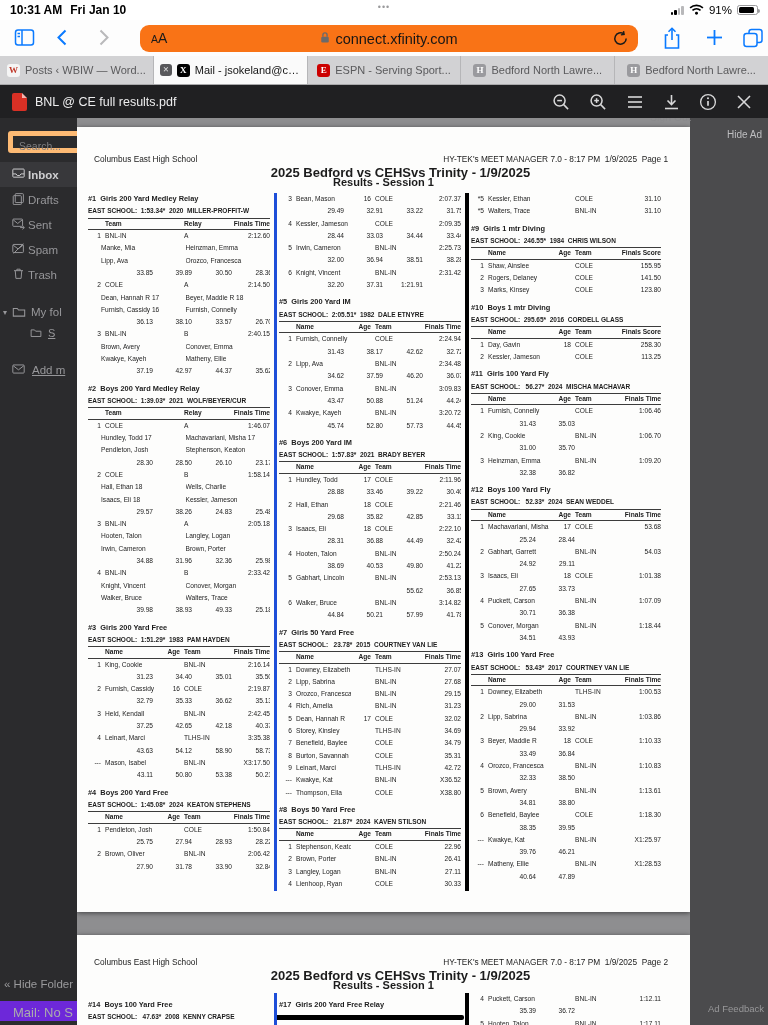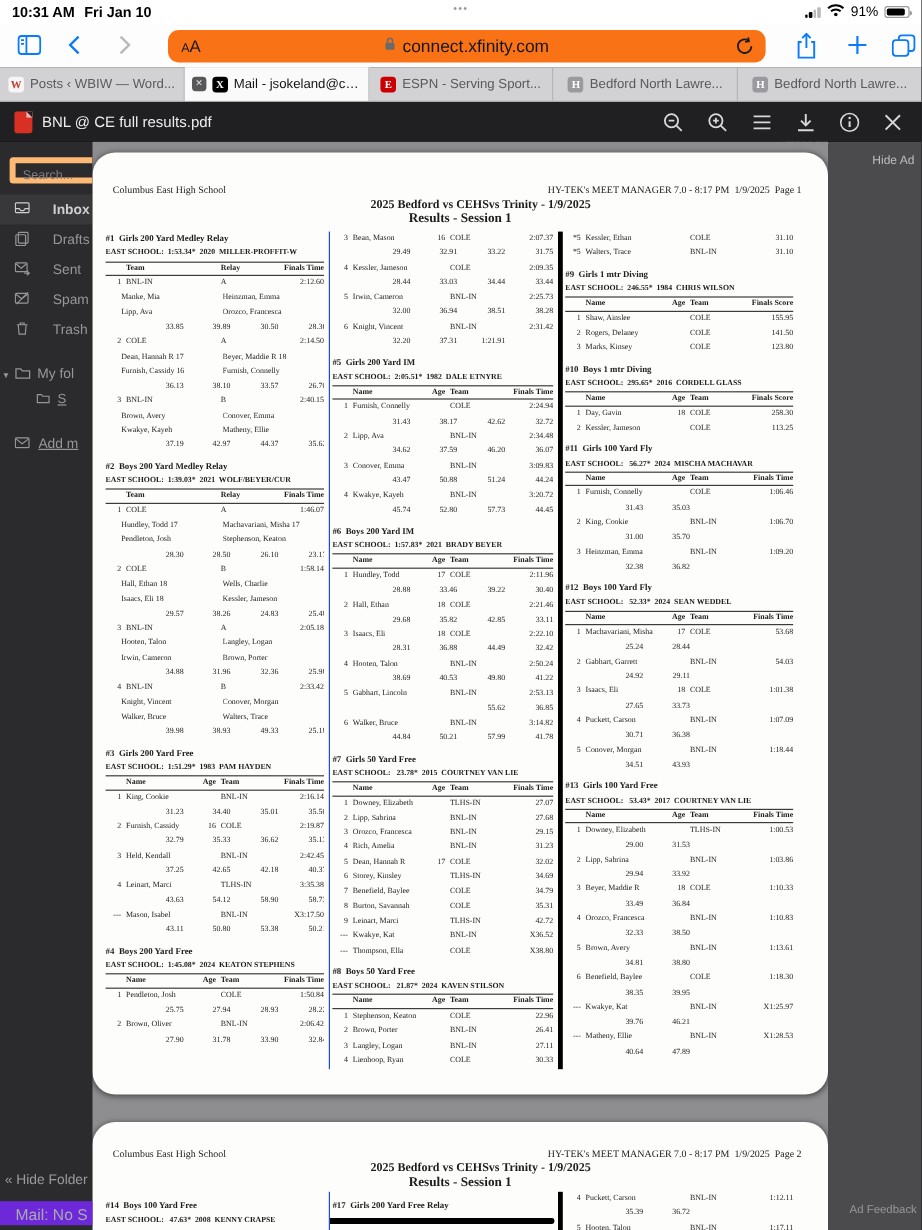--- a/index.html
+++ b/index.html
@@ -42,56 +42,56 @@
   .pdficon{margin:0 8px 0 12px;position:relative;width:15px;height:18px;background:#d93025;border-radius:2px;}
   .pdficon i{position:absolute;right:0;top:0;border-style:solid;border-width:0 5px 5px 0;border-color:transparent #202022 #f4b4ae transparent;}
   .pdfname{color:#ededee;font-size:12.5px;}
   .pdftools{margin-left:auto;display:flex;align-items:center;gap:19px;padding-right:16px;color:#d8d8d9;}
   .pdftools svg{display:block;}
 
   
   .leftstrip{position:absolute;top:118px;bottom:0;left:0;width:77px;background:#2b2b2d;overflow:hidden;z-index:1;color:#97979a;}
   .searchbox{margin:13px 0 0 8px;width:78px;height:22px;border:5px solid #fdba74;border-radius:3px;font-size:10.5px;color:#7f7f82;line-height:20px;padding-left:6px;}
   .mailitems{margin-top:9px;}
-  .mrow{height:25px;display:flex;align-items:center;gap:19px;padding-left:12px;font-size:11.5px;white-space:nowrap;}
+  .mrow{height:25px;display:flex;align-items:center;gap:3px;padding-left:12px;font-size:11.5px;white-space:nowrap;}
   .mrow.active{background:#38383b;color:#cfcfd1;font-weight:bold;}
   .mrow svg{flex:0 0 13px;}
   .foldrow{margin-top:14px;height:22px;display:flex;align-items:center;gap:5px;padding-left:3px;font-size:11.5px;white-space:nowrap;}
   .subrow{height:20px;display:flex;align-items:center;gap:6px;padding-left:30px;font-size:11px;}
   .subrow span{text-decoration:underline;}
   .addrow{margin-top:16px;height:22px;display:flex;align-items:center;gap:7px;padding-left:12px;font-size:11.5px;white-space:nowrap;}
   .addrow span{text-decoration:underline;}
 
   .rightstrip{position:absolute;top:118px;bottom:0;left:690px;right:0;background:#4b4b4d;z-index:1;}
   .hidead{position:absolute;top:11px;right:6px;font-size:10px;color:#bebec0;}
   .adfb{position:absolute;bottom:11px;right:4px;font-size:9.5px;color:#98989a;}
 
   .signout{position:absolute;left:650px;top:111px;z-index:2;font-size:10.5px;color:#8a8a8c;}
 
   
   .viewer{position:absolute;top:118px;left:77px;width:613px;height:907px;background:#8e8e90;z-index:1;overflow:hidden;}
-  .page{position:relative;width:613px;background:#fdfdfc;box-shadow:0 1px 5px rgba(0,0,0,.55);font-family:Liberation Serif, serif;color:#1c1c1c;border-radius:19px;}
+  .page{position:relative;width:613px;background:#fdfdfc;box-shadow:0 1px 5px rgba(0,0,0,.55);font-family:Liberation Sans, sans-serif;color:#1c1c1c;}
   .page1{margin-top:9px;height:785px;}
   .page2{margin-top:23px;height:110px;}
   .pg-school{position:absolute;left:17px;font-size:8.3px;white-space:pre;}
   .pg-mgr{position:absolute;right:22px;font-size:8.3px;white-space:pre;}
-  .pg-title{position:absolute;left:0;right:0;text-align:center;font-size:10px;font-weight:bold;white-space:pre;padding-left:34px;}
+  .pg-title{position:absolute;left:0;right:0;text-align:center;font-size:13px;font-weight:bold;white-space:pre;padding-left:34px;}
   .pg-session{position:absolute;left:0;right:0;text-align:center;font-size:11px;font-weight:bold;white-space:pre;}
   .page1 .pg-school,.page1 .pg-mgr{top:27px;}
   .page1 .pg-title{top:38px;}
   .page1 .pg-session{top:49px;}
   .page2 .pg-school,.page2 .pg-mgr{top:22px;}
   .page2 .pg-title{top:33px;}
   .page2 .pg-session{top:44px;}
   .cols{position:absolute;left:9px;display:flex;}
   .page1 .cols{top:66px;height:698px;}
   .page2 .cols{top:58px;height:50px;overflow:hidden;}
   .col{overflow:hidden;padding:0 4px 0 2px;font-size:6.6px;}
   .col0{width:188px;}
-  .col1{width:191px;border-left:1px solid #1d4ed8;}
+  .col1{width:191px;border-left:3px solid #1d4ed8;}
   .col2{width:200px;border-left:4px solid #000000;}
   .r{height:12.3px;line-height:12.3px;white-space:pre;overflow:hidden;}
   .ev-title{font-weight:bold;font-size:7.4px;}
   .ev-rec{font-weight:bold;font-size:6.5px;}
   .hdr{font-weight:bold;border-top:1px solid #3c3c3c;border-bottom:1px solid #3c3c3c;line-height:10.5px;height:12.5px;}
   .ind{display:grid;grid-template-columns:13px 1fr 18px 38px 48px;column-gap:2px;}
   .rel{display:grid;grid-template-columns:13px 1fr 36px 50px;column-gap:2px;}
   .c-p{text-align:right;}
   .c-name,.c-team,.c-relay{padding-left:2px;overflow:hidden;}
   .c-age,.c-time{text-align:right;}

